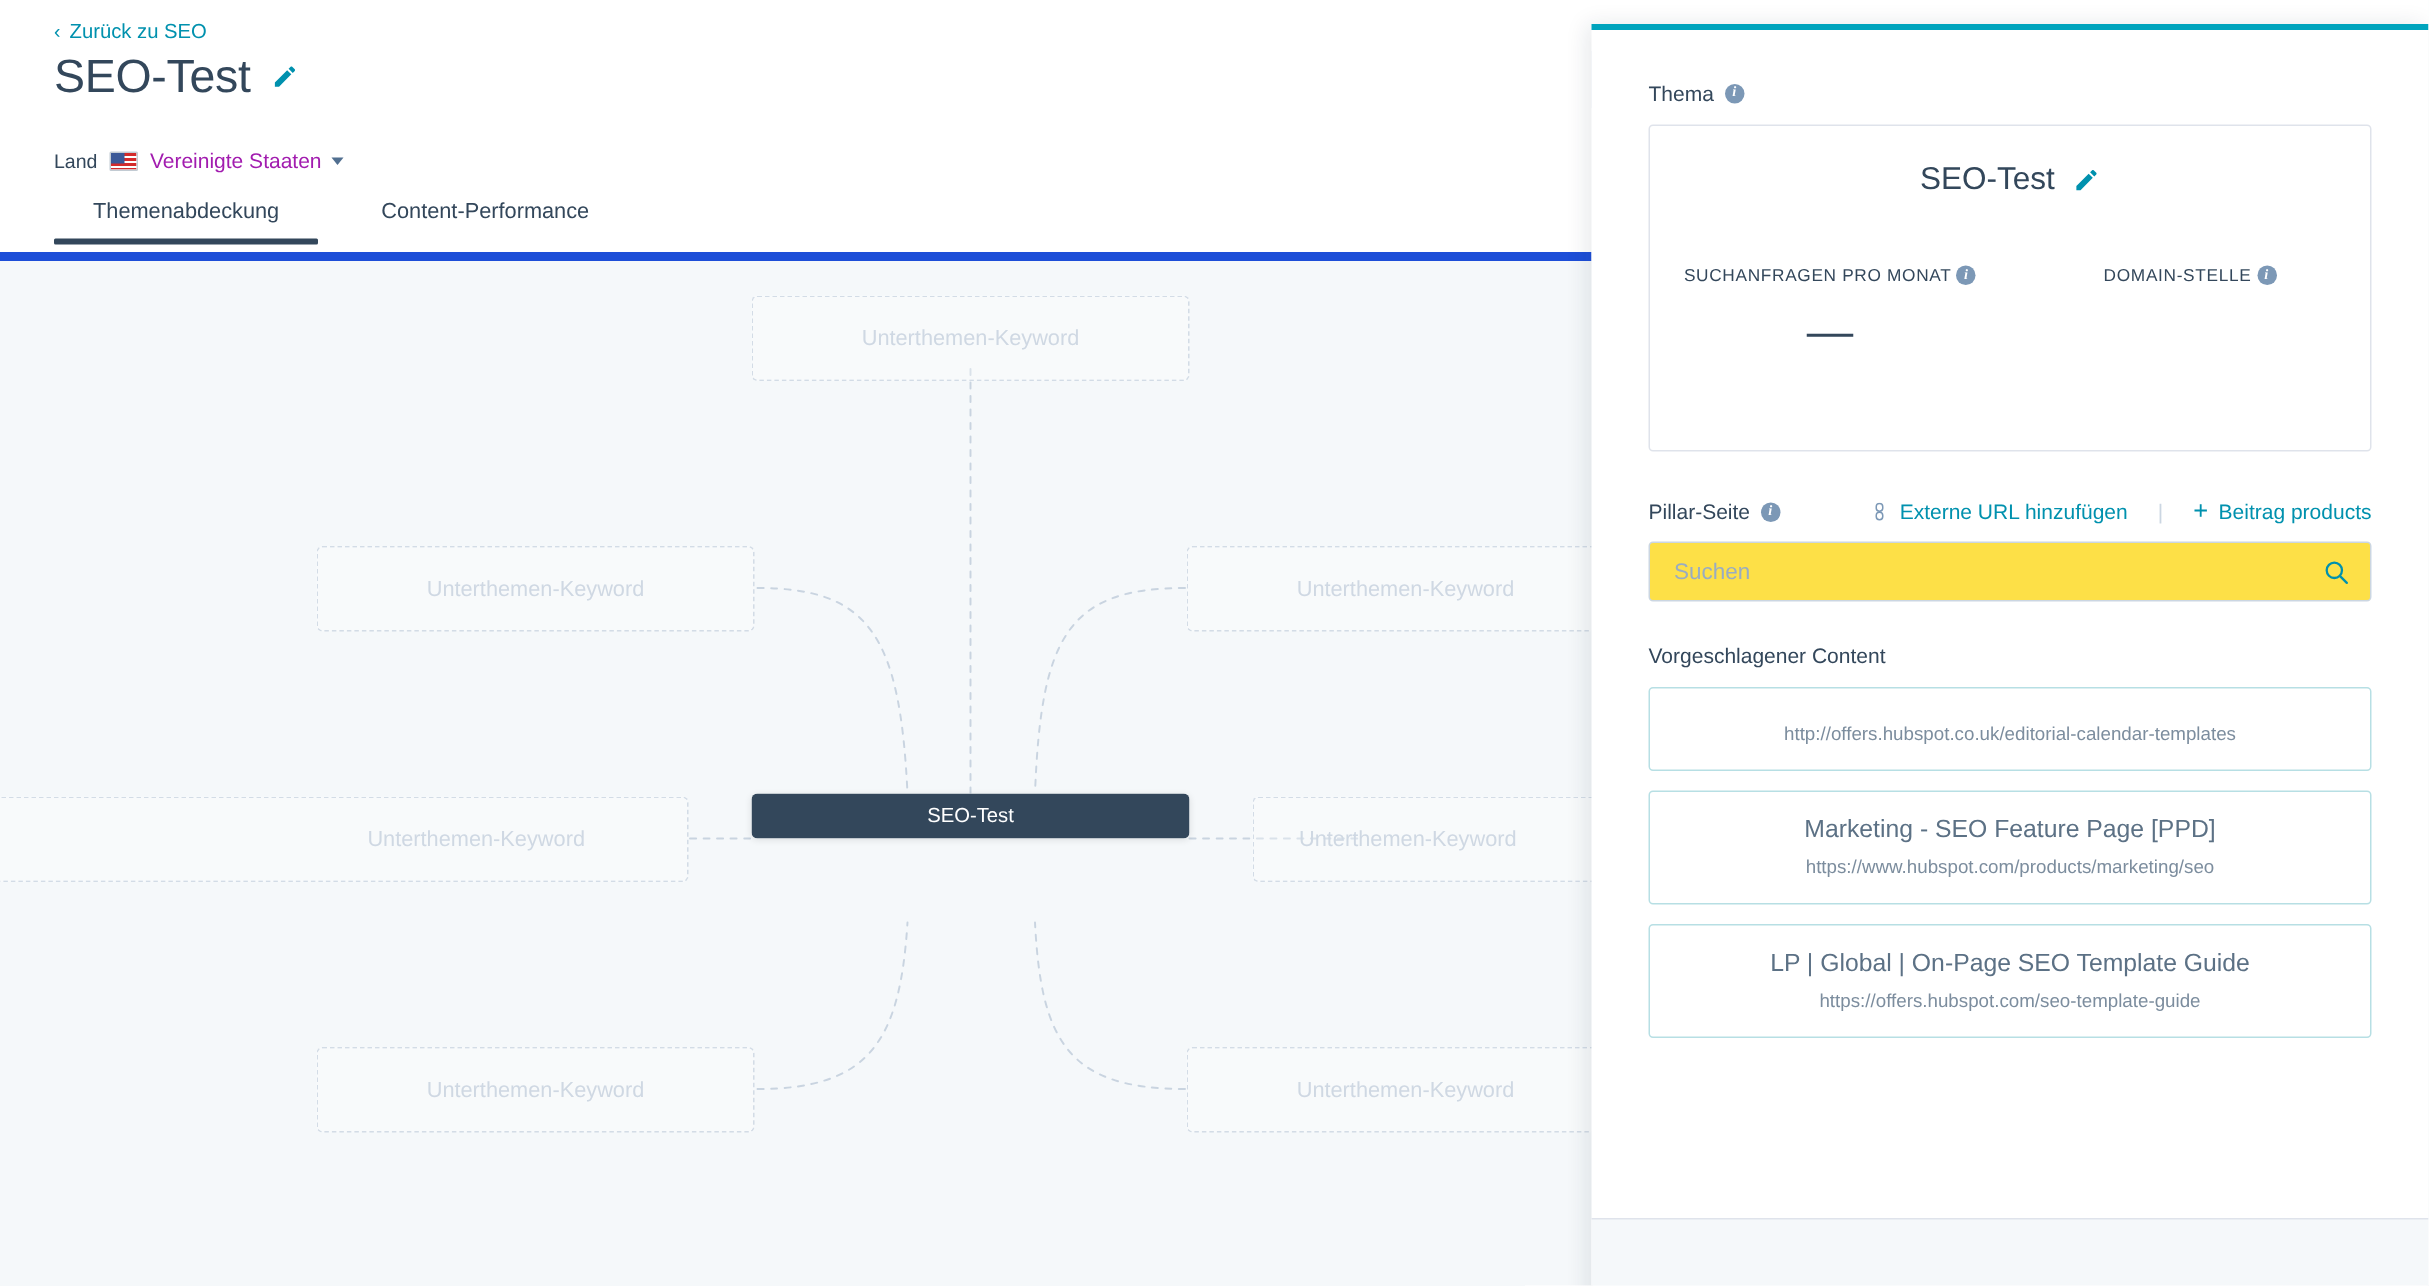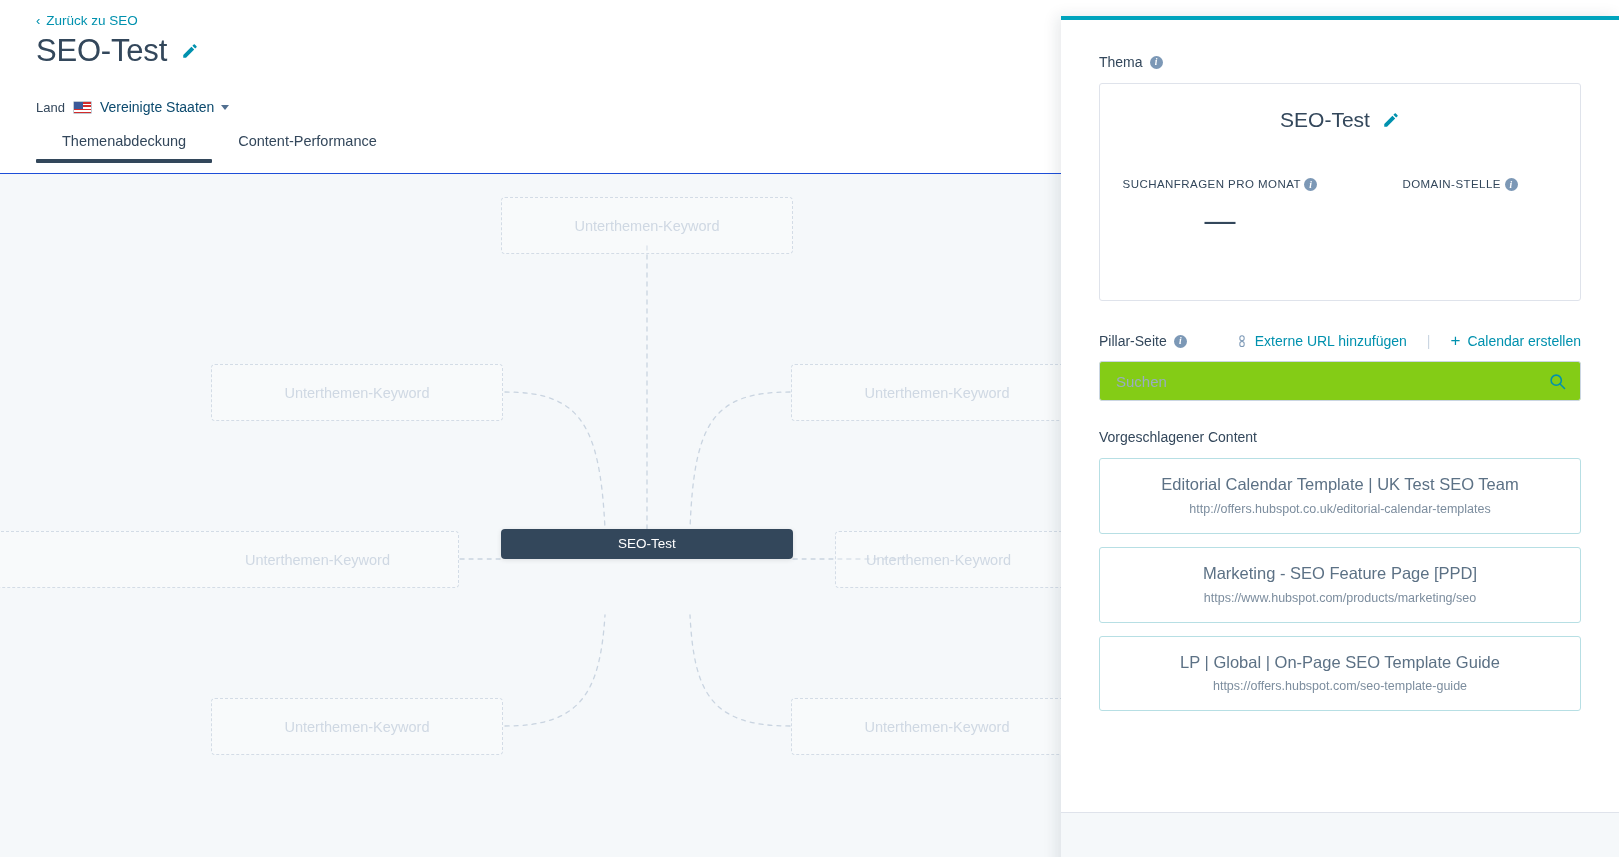--- a/index.html
+++ b/index.html
@@ -43,31 +43,31 @@
   .flag-icon .stripes {
     position: absolute; inset: 0;
     background: repeating-linear-gradient(
       to bottom, #d32b2b 0, #d32b2b 1.7px, #ffffff 1.7px, #ffffff 3.4px);
   }
   .flag-icon .canton {
     position: absolute; left: 0; top: 0; width: 9px; height: 7px;
     background: #3b5998;
   }
   .country-value {
-    color: #0c4a6e; font-size: 14px; cursor: pointer;
+    color: #a21caf; font-size: 14px; cursor: pointer;
     display: flex; align-items: center; gap: 7px;
   }
   .caret-down {
     width: 0; height: 0; border-left: 4.5px solid transparent;
     border-right: 4.5px solid transparent; border-top: 5px solid #516f90;
   }
   .tabs {
     position: absolute; left: 0; top: 133px; width: 1061px; height: 41px;
-    border-bottom: 1px solid #1d4ed8; display: flex; align-items: flex-start;
-    padding-left: 36px; gap: 0;
+    border-bottom: 6px solid #1d4ed8; display: flex; align-items: flex-start;
+    padding-left: 36px; gap: 16px;
   }
   .tab {
     font-size: 14.5px; color: #33475b; cursor: pointer;
     padding: 0 26px 13px 26px; position: relative; white-space: nowrap;
   }
   .tab.active::after {
     content: ""; position: absolute; left: 0; right: 0; bottom: -1px;
     height: 4px; background: #33475b; border-radius: 1px;
   }
 
@@ -180,21 +180,21 @@
   .pillar-actions .sep { color: #cbd6e2; }
   .action-link {
     display: flex; align-items: center; gap: 7px; cursor: pointer; color: #0091ae;
   }
   .link-icon { width: 12px; height: 13px; display: block; }
   .plus-icon { font-size: 17px; color: #0091ae; line-height: 0.8; }
 
   .search-box {
     margin-top: 12px; height: 40px; border: 1px solid #cbd6e2;
     border-radius: 3px; display: flex; align-items: center;
-    padding: 0 14px 0 16px; background: #84cc16;
+    padding: 0 14px 0 16px; background: #fde047;
   }
   .search-box input {
     flex: 1 1 auto; border: none; outline: none; font-size: 15px;
     color: #33475b; font-family: inherit; background: transparent;
   }
   .search-box input::placeholder { color: #99acc2; }
   .search-icon { width: 17px; height: 17px; flex: 0 0 auto; cursor: pointer; }
 
   .suggested-label { margin-top: 28px; font-size: 14px; color: #33475b; }
   .suggest-list { margin-top: 13px; display: flex; flex-direction: column; gap: 13px; }
@@ -343,38 +343,37 @@
           <span class="action-link">
             <svg class="link-icon" viewBox="0 0 16 18">
               <rect x="5" y="1" width="6" height="7" rx="3" fill="none" stroke="#7c98b6" stroke-width="1.4"></rect>
               <rect x="5" y="9" width="6" height="7" rx="3" fill="none" stroke="#7c98b6" stroke-width="1.4"></rect>
             </svg>
             <span>Externe URL hinzufügen</span>
           </span>
           <span class="sep">|</span>
           <span class="action-link">
             <span class="plus-icon">+</span>
-            <span>Calendar erstellen</span>
+            <span>Beitrag products</span>
           </span>
         </div>
       </div>
 
       <div class="search-box">
         <input type="text" placeholder="Suchen" style="">
         <svg class="search-icon" viewBox="0 0 20 20">
           <circle cx="8.5" cy="8.5" r="6" fill="none" stroke="#0091ae" stroke-width="1.8"></circle>
           <line x1="13" y1="13" x2="18.3" y2="18.3" stroke="#0091ae" stroke-width="1.8" stroke-linecap="round"></line>
         </svg>
       </div>
 
       <div class="suggested-label">Vorgeschlagener Content</div>
 
       <div class="suggest-list">
         <div class="suggest-card">
-          <div class="suggest-title">Editorial Calendar Template | UK Test SEO Team</div>
           <div class="suggest-url">http://offers.hubspot.co.uk/editorial-calendar-templates</div>
         </div>
         <div class="suggest-card">
           <div class="suggest-title">Marketing - SEO Feature Page [PPD]</div>
           <div class="suggest-url">https://www.hubspot.com/products/marketing/seo</div>
         </div>
         <div class="suggest-card">
           <div class="suggest-title">LP | Global | On-Page SEO Template Guide</div>
           <div class="suggest-url">https://offers.hubspot.com/seo-template-guide</div>
         </div>

